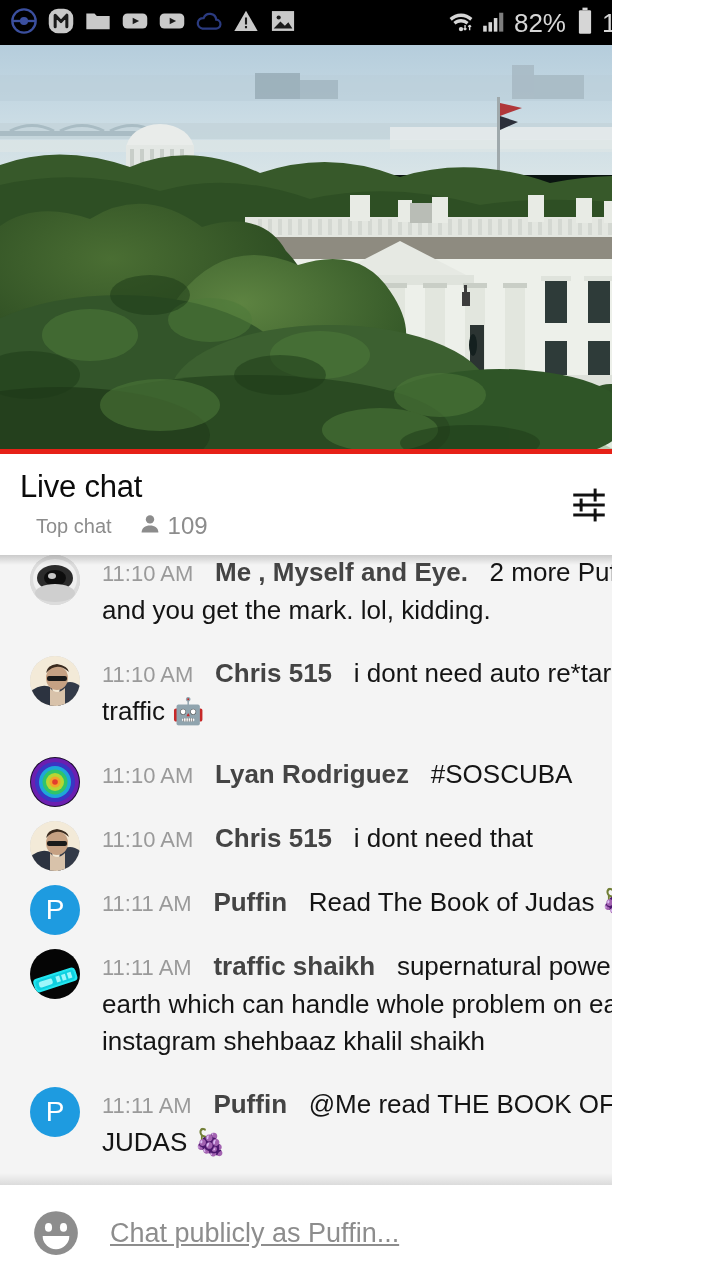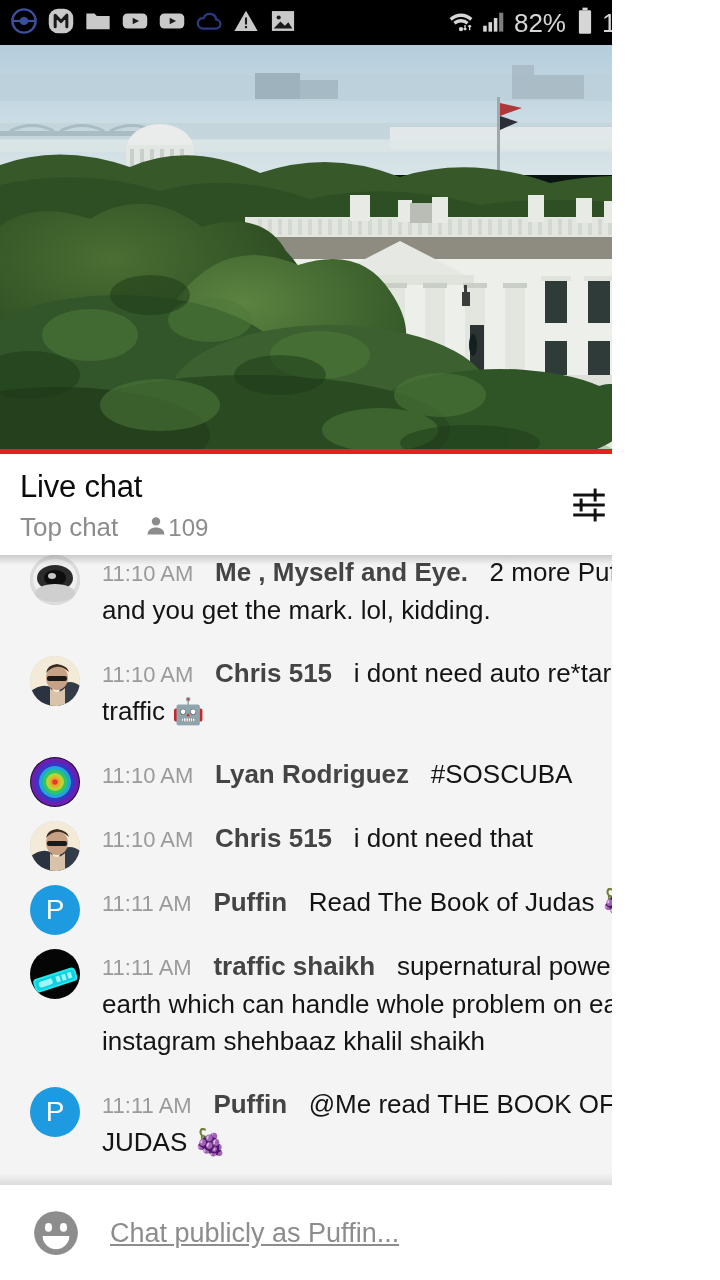--- a/index.html
+++ b/index.html
@@ -96,28 +96,29 @@
     font-family: "Liberation Sans", sans-serif;
     letter-spacing: -0.2px;
   }
   .chat-sub {
     margin-top: 8px;
     display: flex;
     align-items: center;
     gap: 10px;
   }
   .chat-mode {
-    font-size: 26px;
+    font-size: 20px;
     color: #8c8c8c;
     font-family: "Liberation Sans", sans-serif;
+    margin-left: 16px;
   }
   .viewers {
     display: flex;
     align-items: center;
-    gap: 0;
+    gap: 6px;
     margin-left: 16px;
   }
   .viewer-count {
     font-size: 24px;
     color: #8c8c8c;
     font-family: "Liberation Sans", sans-serif;
   }
   .chat-header-actions {
     display: flex;
     align-items: center;

